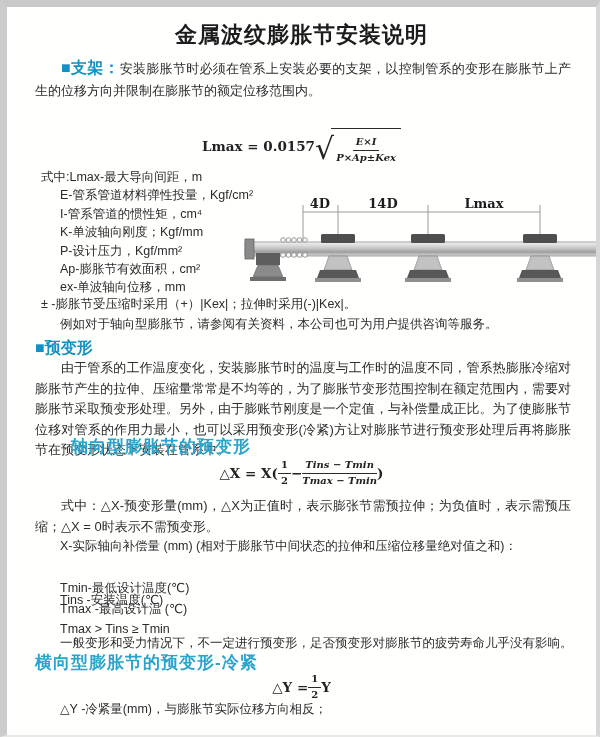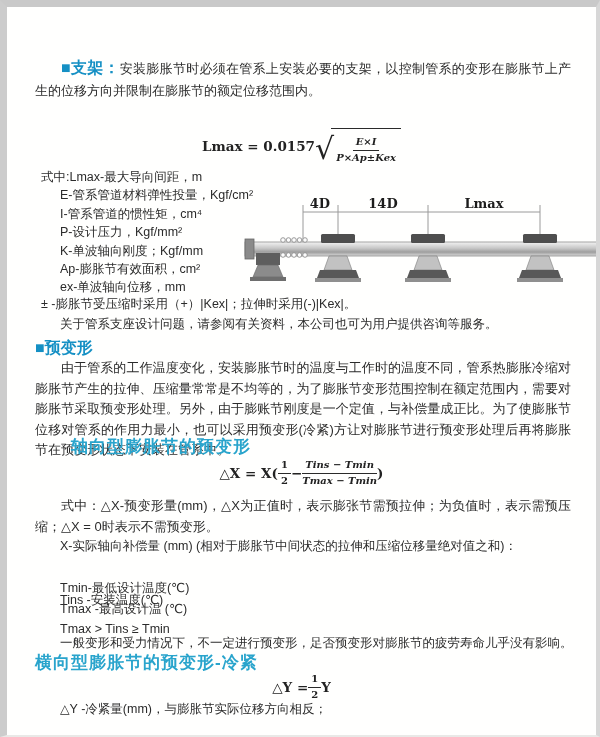--- a/index.html
+++ b/index.html
@@ -29,20 +29,21 @@
   .sqrt-sym{font-size:30px;font-weight:400;line-height:1;margin-right:-3px;transform:translateY(3px);}
   .sqrt-body{border-top:1.6px solid #2a2a2a;padding:3px 5px 0;}
   
   .dimlabel{font-family:"DejaVu Serif","Liberation Serif",serif;font-weight:bold;font-size:13px;fill:#1c1c1c;text-anchor:middle;}
 </style>
 </head>
 <body>
 
 <div class="page">
 
+  <div class="abs title">金属波纹膨胀节安装说明</div>
 
   <p class="abs body-text indent" style="top:50px;left:28px;right:25px;margin:0;"><span class="blue-label">■支架：</span><span>安装膨胀节时必须在管系上安装必要的支架，以控制管系的变形在膨胀节上产生的位移方向并限制在膨胀节的额定位移范围内。</span></p>
 
 
   <div class="abs formula" style="top:121px;">
     <span>Lmax = 0.0157</span>
     <span class="sqrt">
       <span class="sqrt-sym">√</span>
       <span class="sqrt-body">
         <span class="frac it">
@@ -50,22 +51,22 @@
           <span class="den">P×Ap±Kex</span>
         </span>
       </span>
     </span>
   </div>
 
   <div class="abs small-text defs" style="top:161px;left:34px;">
     <div class="def-item">式中:Lmax-最大导向间距，m</div>
     <div class="def-item ind">E-管系管道材料弹性投量，Kgf/cm²</div>
     <div class="def-item ind">I-管系管道的惯性矩，cm⁴</div>
+    <div class="def-item ind">K-单波轴向刚度；Kgf/mm</div>
     <div class="def-item ind">P-设计压力，Kgf/mm²</div>
-    <div class="def-item ind">K-单波轴向刚度；Kgf/mm</div>
     <div class="def-item ind">Ap-膨胀节有效面积，cm²</div>
     <div class="def-item ind">ex-单波轴向位移，mm</div>
   </div>
 
   <svg class="abs" style="top:188px;left:236px;" width="362" height="100" viewBox="0 0 362 100">
     <defs>
       <linearGradient id="pipeG" x1="0" y1="0" x2="0" y2="1">
         <stop offset="0" stop-color="#f3f3f3"></stop>
         <stop offset="0.45" stop-color="#c6c6c6"></stop>
         <stop offset="0.72" stop-color="#9e9e9e"></stop>
@@ -121,21 +122,21 @@
     </g>
     <g>
       <rect x="280" y="39" width="34" height="9" rx="1.5" fill="#4e4e4e"></rect>
       <polygon points="288,61 306,61 311,75 283,75" fill="#c2c2c2" stroke="#7a7a7a" stroke-width="0.6"></polygon>
       <polygon points="279,75 315,75 318,83 276,83" fill="#585858"></polygon>
       <rect x="274" y="83" width="46" height="4" fill="#8f8f8f"></rect>
     </g>
   </svg>
 
   <div class="abs small-text" style="top:289px;left:34px;">± -膨胀节受压缩时采用（+）|Kex|；拉伸时采用(-)|Kex|。</div>
-  <div class="abs small-text" style="top:309px;left:53px;">关于管系支座设计问题，请参阅有关资料，本公司也可为用户提供咨询等服务。</div>
+  <div class="abs small-text" style="top:309px;left:53px;">例如对于轴向型膨胀节，请参阅有关资料，本公司也可为用户提供咨询等服务。</div>
 
   <div class="abs section-heading" style="top:331px;left:28px;">■预变形</div>
   <p class="abs body-text indent" style="top:351px;left:28px;right:25px;margin:0;line-height:20.5px;">由于管系的工作温度变化，安装膨胀节时的温度与工作时的温度不同，管系热膨胀冷缩对膨胀节产生的拉伸、压缩量常常是不均等的，为了膨胀节变形范围控制在额定范围内，需要对膨胀节采取预变形处理。另外，由于膨账节刚度是一个定值，与补偿量成正比。为了使膨胀节位移对管系的作用力最小，也可以采用预变形(冷紧)方让对膨胀节进行预变形处理后再将膨胀节在预变形状态下安装在管系中。</p>
 
   <div class="abs sub-heading" style="top:428px;left:64px;">轴向型膨胀节的预变形</div>
 
   <div class="abs formula" style="top:452px;">
     <span>△X = X(</span>
     <span class="frac">
       <span class="num">1</span>

